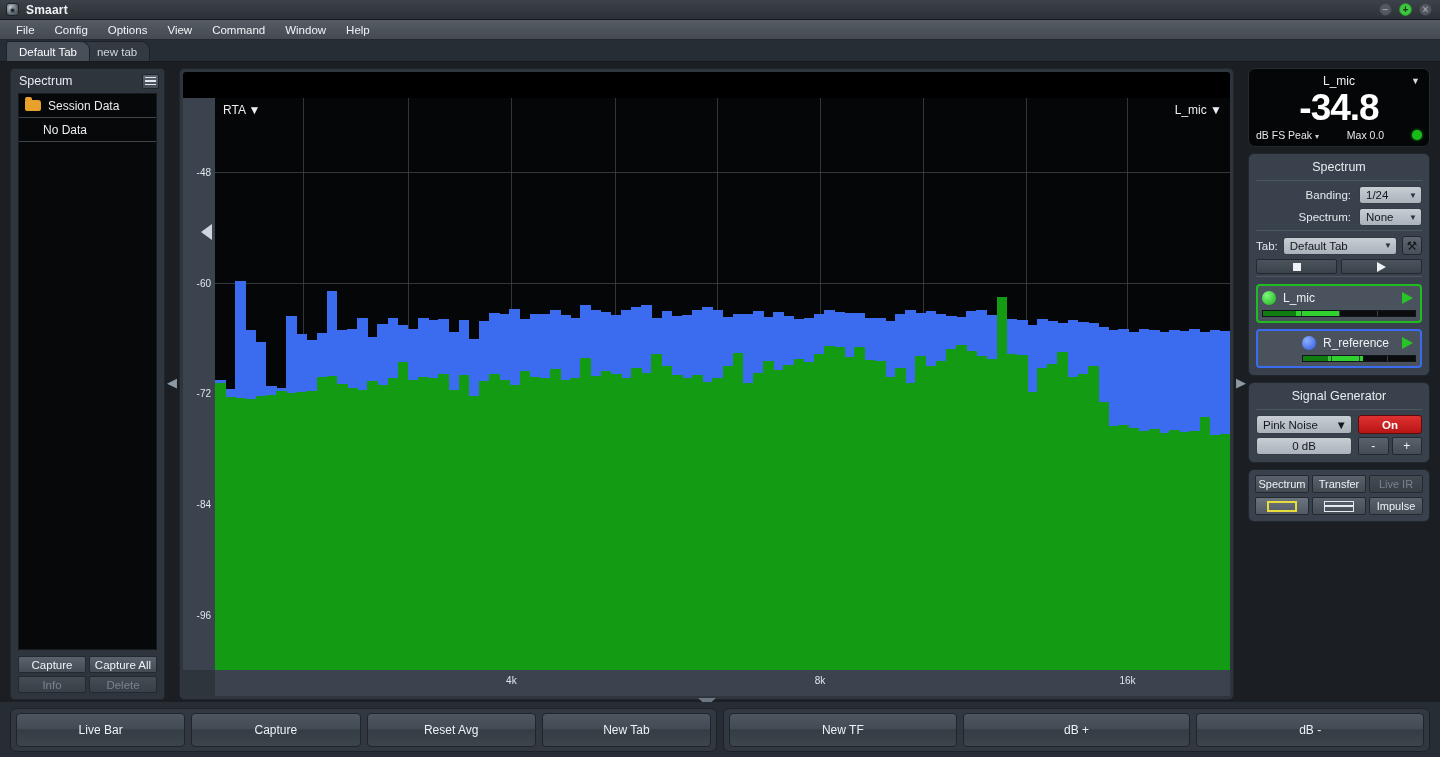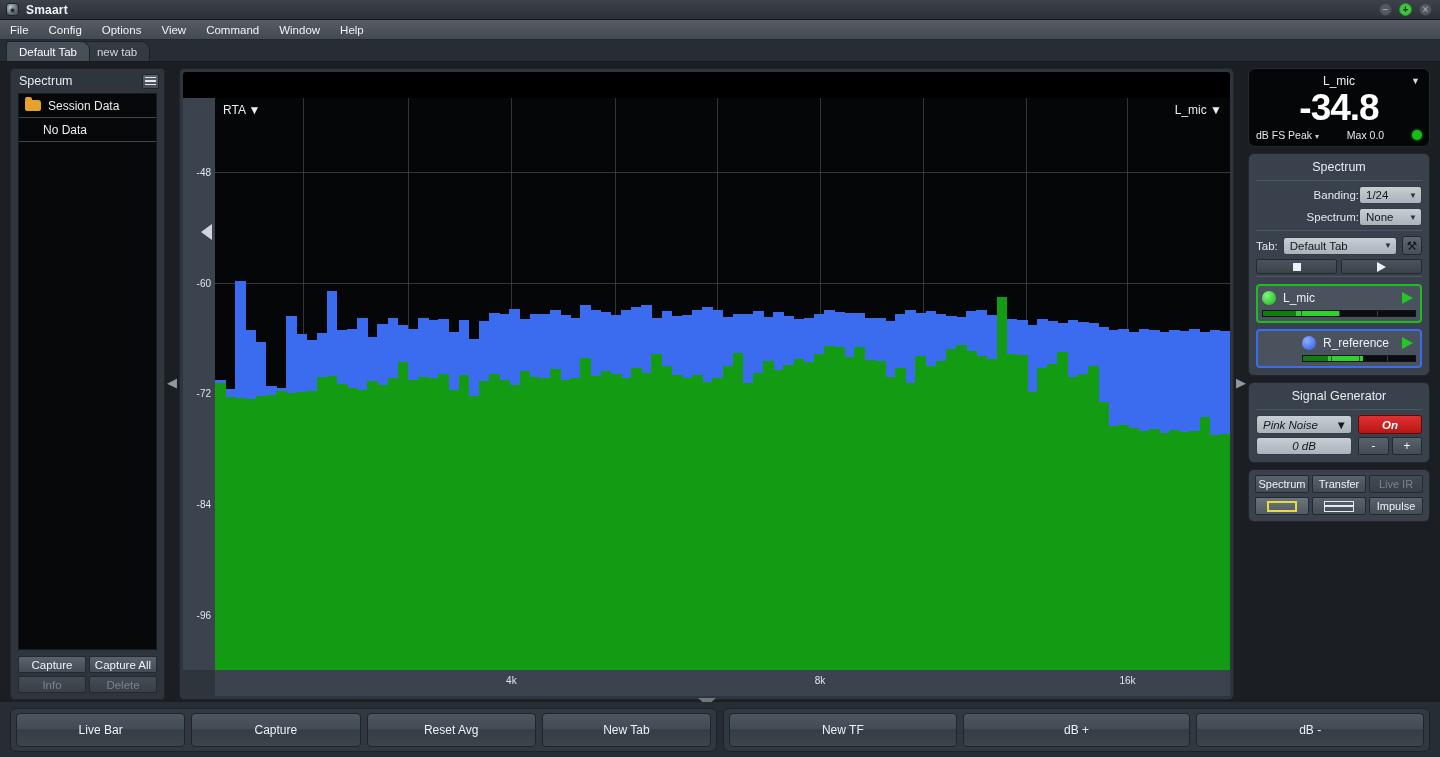--- a/index.html
+++ b/index.html
@@ -36,21 +36,21 @@
         font-size: 10px; line-height: 1; color: #1c2126; font-weight: bold; }
   .wc.min { background: #52585e; border: 1px solid #3a4046; color:#9aa3ab;}
   .wc.max { background: #3fc53f; border: 1px solid #2a8f2a; color:#14400f;}
   .wc.cls { background: #52585e; border: 1px solid #3a4046; color:#9aa3ab;}
 
   
   #menubar {
     height: 20px; width: 100%;
     background: linear-gradient(#555c63, #434a51);
     border-bottom: 1px solid #23282d;
-    display: flex; align-items: center; padding-left: 0;
+    display: flex; align-items: center; padding-left: 6px;
   }
   .menu-item {
     font-size: 11.5px; color: #f0f3f6; padding: 2px 10px; cursor: default;
   }
 
   
   #tabbar {
     height: 22px; width: 100%;
     background: #272d34;
     border-bottom: 1px solid #171b1f;
@@ -193,21 +193,21 @@
   #lv-bottom { display:flex; align-items:center; justify-content: space-between; margin-top: 3px; }
   #lv-unit { font-size: 10.5px; color: #e2e8ee; }
   #lv-unit .c { font-size: 8px; color:#c3cbd2; margin-left:3px;}
   #lv-max { font-size: 10.5px; color: #e2e8ee; }
   #lv-led { width: 10px; height: 10px; border-radius: 50%; background: #18bb18; box-shadow: 0 0 3px #18bb18;}
 
   
   #speccard { padding: 4px 7px 7px 7px; }
   .card-title { text-align: center; font-size: 12.5px; color: #e7ecf1; padding: 2px 0 4px 0;}
   .card-sep { height: 1px; background: #4e5862; margin: 2px 0 5px 0; }
-  .ctl-row { display: flex; align-items: center; justify-content: flex-end; gap: 0; margin-bottom: 4px; }
+  .ctl-row { display: flex; align-items: center; justify-content: flex-end; gap: 8px; margin-bottom: 4px; }
   .ctl-label { font-size: 11.5px; color: #e3e9ee; }
   .dd {
     background: linear-gradient(#c7ced4, #aab3bb);
     border: 1px solid #343c44; border-radius: 3px;
     height: 18px; min-width: 63px;
     display: flex; align-items: center; justify-content: space-between;
     padding: 0 4px 0 6px; font-size: 11.5px; color: #14181c;
   }
   .dd .caret { font-size: 8px; color: #2a3138; margin-left: 5px;}
   .tab-row { display: flex; align-items: center; gap: 5px; margin: 4px 0 4px 0;}
@@ -238,21 +238,21 @@
   .sig-dot.blue { background: radial-gradient(circle at 35% 32%, #8fb0ff, #2a55dd); }
   .sig-name { flex: 1; font-size: 12px; color: #edf1f5; }
   .sig-play { width:0; height:0; border-top: 6px solid transparent; border-bottom: 6px solid transparent; border-left: 11px solid #27c427; margin-right: 3px;}
   .sig-meter { height: 7px; background: #0a0c0e; margin-top: 3px; display: flex; border: 1px solid #11151a; position: relative;}
   .sig-meter .seg-a { background: #0f7d0f; }
   .sig-meter .seg-b { background: #2fd22f; }
   .sig-meter .tickmark { position:absolute; top:0; bottom:0; width:1px; background:#3a4249;}
 
   
   #siggen { padding: 4px 7px 7px 7px; }
-  .sg-row { display: flex; gap: 6px; margin-top: 3px; font-style: italic; }
+  .sg-row { display: flex; gap: 6px; margin-top: 3px; }
   .sg-dd {
     flex: 1; background: linear-gradient(#c7ced4, #aab3bb);
     border: 1px solid #343c44; border-radius: 3px; height: 19px;
     display:flex; align-items:center; justify-content: space-between;
     padding: 0 4px 0 6px; font-size: 11.5px; color: #14181c;
   }
   .sg-on {
     width: 64px; height: 19px; border-radius: 3px;
     background: linear-gradient(#e03131, #b81515);
     border: 1px solid #5d0b0b;

